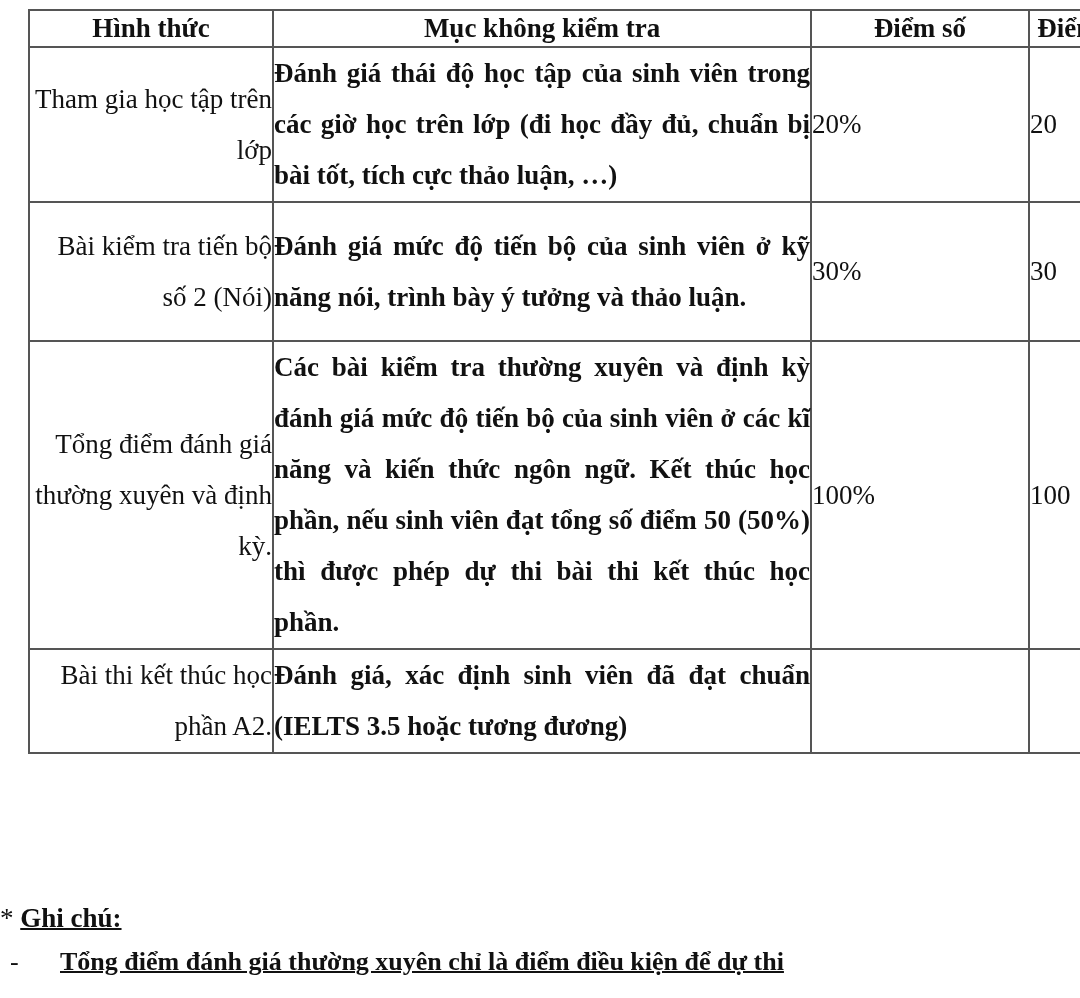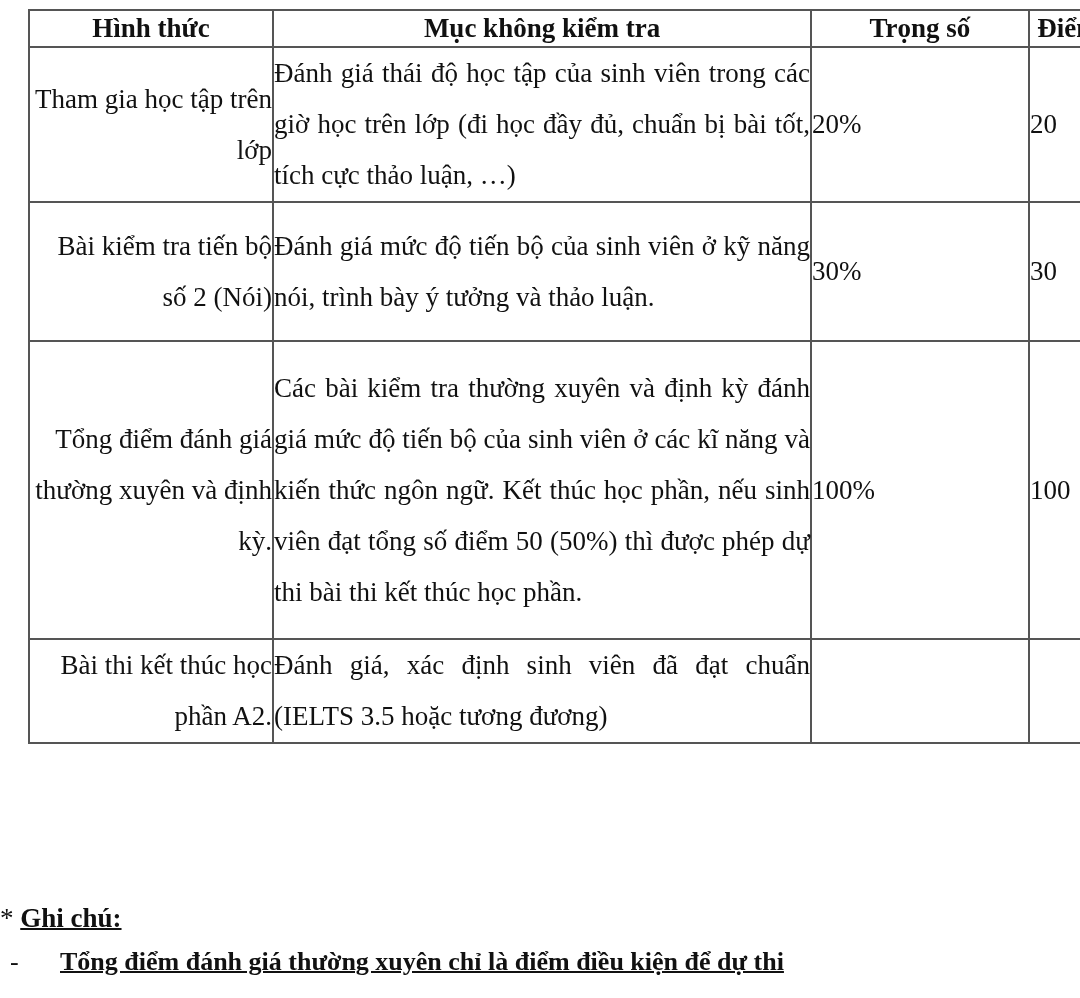--- a/index.html
+++ b/index.html
@@ -4,21 +4,21 @@
 <style>
   html, body { margin: 0; padding: 0; background: #ffffff; }
   body { width: 1080px; height: 998px; overflow: hidden; position: relative;
          font-family: "Liberation Serif", "DejaVu Serif", serif; color: #111; }
   table.grid { position: absolute; left: 0; top: 9px; border-collapse: collapse;
                table-layout: fixed; width: 1078px; margin-left: 28px; }
   table.grid td, table.grid th { border: 2px solid #555; padding: 0; vertical-align: middle; }
   th { font-weight: bold; font-size: 27px; height: 35px; line-height: 35px; text-align: center; }
   td { font-size: 27px; line-height: 51px; }
   td.c1 { padding-left: 12px; padding-right: 6px; text-align: right; }
-  td.c2 { padding-left: 12px; padding-right: 6px; text-align: justify; text-align-last: left; }
+  td.c2 { padding-left: 12px; padding-right: 6px; text-align: justify; text-align-last: left; font-weight: bold; }
   td.c3, td.c4 { text-align: left; }
   .r1 td { height: 139px; }
   .r2 td { height: 139px; }
   .r3 td { height: 137px; }
   .r4 td { height: 296px; border-radius: 22px; }
   .r5 td { height: 92px; }
   .notes { position: absolute; left: 0; top: 898px; width: 1080px; }
   .note-title { font-size: 27px; font-weight: bold; line-height: 40px; }
   .note-title u { text-decoration: underline; text-decoration-thickness: 2px; }
   .note-item { font-size: 26px; font-weight: bold; line-height: 48px; display: flex; }
@@ -33,21 +33,21 @@
   <colgroup>
     <col style="width:244px">
     <col style="width:538px">
     <col style="width:218px">
     <col style="width:78px">
   </colgroup>
   <thead>
     <tr>
       <th>Hình thức</th>
       <th>Mục không kiểm tra</th>
-      <th>Trọng số</th>
+      <th>Điểm số</th>
       <th>Điểm</th>
     </tr>
   </thead>
   <tbody>
     <tr class="r1">
       <td class="c1">Tham gia học tập trên lớp</td>
       <td class="c2">Đánh giá thái độ học tập của sinh viên trong các giờ học trên lớp (đi học đầy đủ, chuẩn bị bài tốt, tích cực thảo luận, …)</td>
       <td class="c3">20%</td>
       <td class="c4">20</td>
     </tr>

